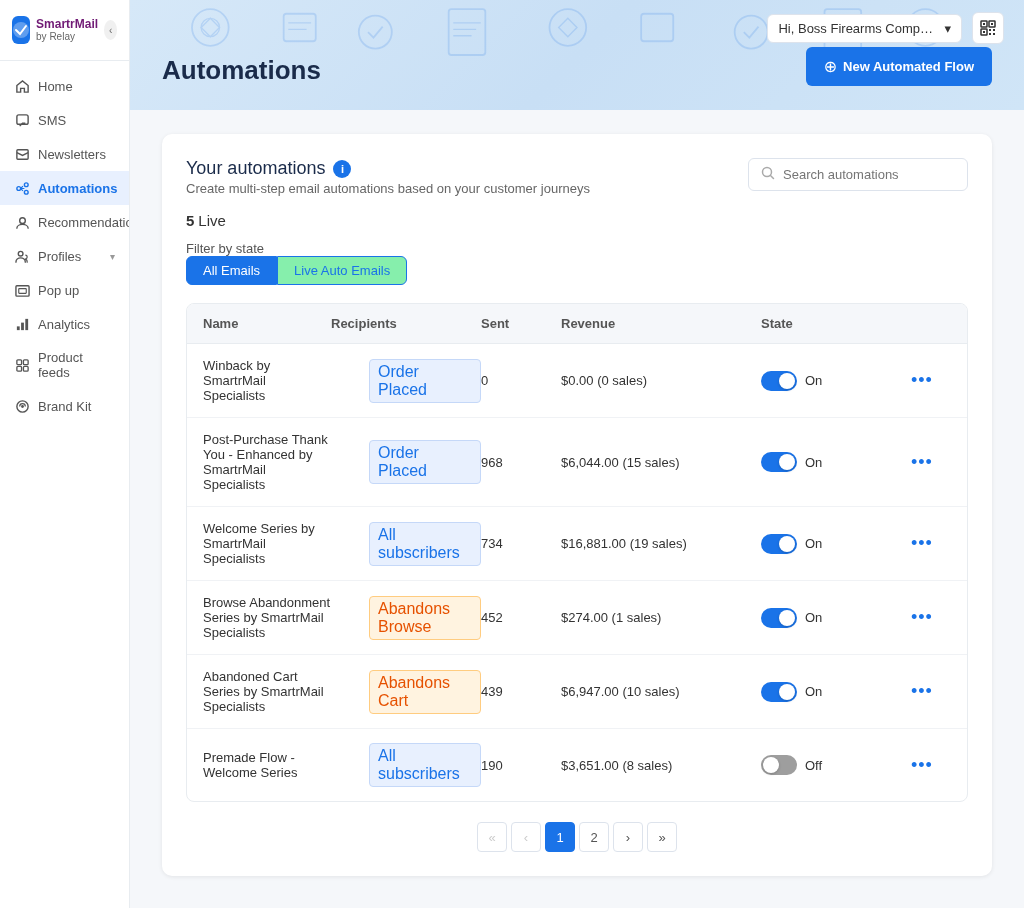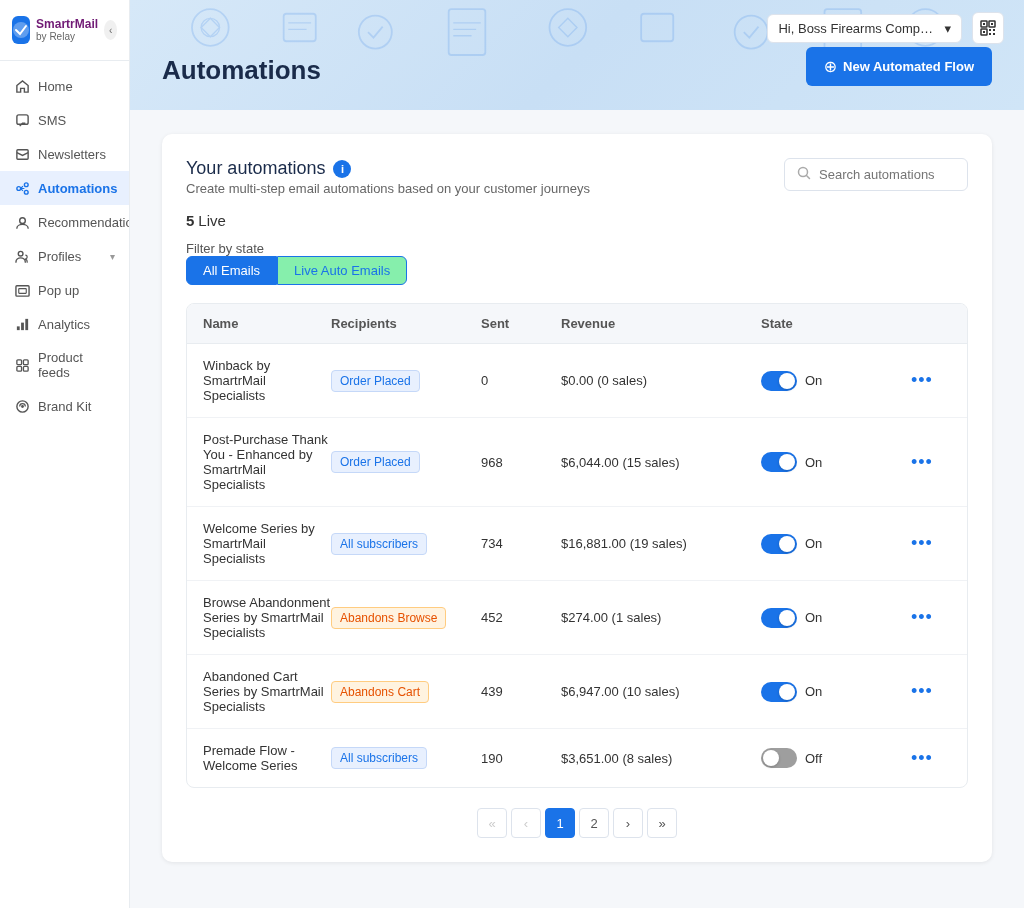--- a/index.html
+++ b/index.html
@@ -41,42 +41,42 @@
     .content-area { padding: 24px 32px; flex: 1; }
     
     .automations-card { background: white; border-radius: 10px; padding: 24px; box-shadow: 0 1px 4px rgba(0,0,0,0.08); }
     
     .automations-header { display: flex; align-items: flex-start; justify-content: space-between; margin-bottom: 4px; }
     .automations-title-row { display: flex; align-items: center; gap: 8px; }
     .automations-title { font-size: 18px; font-weight: 400; color: #1a2b4a; }
     .info-icon { width: 18px; height: 18px; background: #1a73e8; border-radius: 50%; color: white; display: flex; align-items: center; justify-content: center; font-size: 11px; font-weight: 700; cursor: pointer; }
     .automations-subtitle { font-size: 13px; color: #666; margin-top: 2px; }
     
-    .search-box { display: flex; align-items: center; gap: 8px; border: 1px solid #dde3ec; border-radius: 6px; padding: 7px 12px; width: 184px; }
+    .search-box { display: flex; align-items: center; gap: 8px; border: 1px solid #dde3ec; border-radius: 6px; padding: 7px 12px; width: 220px; }
     .search-box input { border: none; outline: none; font-size: 13px; color: #333; width: 100%; background: transparent; }
     .search-icon { color: #aaa; font-size: 14px; }
     
     .live-count { margin: 16px 0 12px; font-size: 15px; color: #333; }
     .live-count strong { font-weight: 700; margin-right: 4px; }
     
     .filter-section { margin-bottom: 18px; }
     .filter-label { font-size: 13px; color: #555; margin-bottom: 0; font-weight: 500; }
     .filter-tabs { display: flex; gap: 0; }
     .filter-tab { padding: 6px 16px; font-size: 13px; border: 1px solid #1a73e8; cursor: pointer; background: #86efac; color: #1a73e8; }
     .filter-tab:first-child { border-radius: 6px 0 0 6px; }
     .filter-tab:last-child { border-radius: 0 6px 6px 0; }
     .filter-tab.active { background: #1a73e8; color: white; }
     
     
     .table-container { border: 1px solid #e8ecf0; border-radius: 8px; overflow: hidden; }
     .table-header { display: grid; grid-template-columns: 1fr 150px 80px 200px 150px 40px; background: #f5f7fa; padding: 12px 16px; font-size: 13px; font-weight: 600; color: #555; border-bottom: 1px solid #e8ecf0; }
     .table-row { display: grid; grid-template-columns: 1fr 150px 80px 200px 150px 40px; padding: 14px 16px; border-bottom: 1px solid #f0f2f5; align-items: center; font-size: 13px; color: #333; }
     .table-row:last-child { border-bottom: none; }
     
-    .recipient-badge { display: inline-block; background: #e8f0fe; color: #1a73e8; border: 1px solid #c5d8f8; border-radius: 4px; padding: 3px 8px; font-size: 12px; cursor: pointer; }
+    .recipient-badge { display: inline-block; background: #e8f0fe; color: #1a73e8; border: 1px solid #c5d8f8; border-radius: 4px; padding: 3px 8px; font-size: 16px; cursor: pointer; margin-left: 38px; }
     .recipient-badge.orange { background: #fff3e0; color: #e65100; border-color: #ffcc80; }
     
     .toggle-container { display: flex; align-items: center; gap: 8px; }
     .toggle { width: 36px; height: 20px; border-radius: 10px; position: relative; cursor: pointer; transition: background 0.2s; }
     .toggle.on { background: #1a73e8; }
     .toggle.off { background: #9e9e9e; }
     .toggle-thumb { width: 16px; height: 16px; background: white; border-radius: 50%; position: absolute; top: 2px; transition: left 0.2s; box-shadow: 0 1px 3px rgba(0,0,0,0.2); }
     .toggle.on .toggle-thumb { left: 18px; }
     .toggle.off .toggle-thumb { left: 2px; }
     .toggle-label { font-size: 13px; color: #333; }

